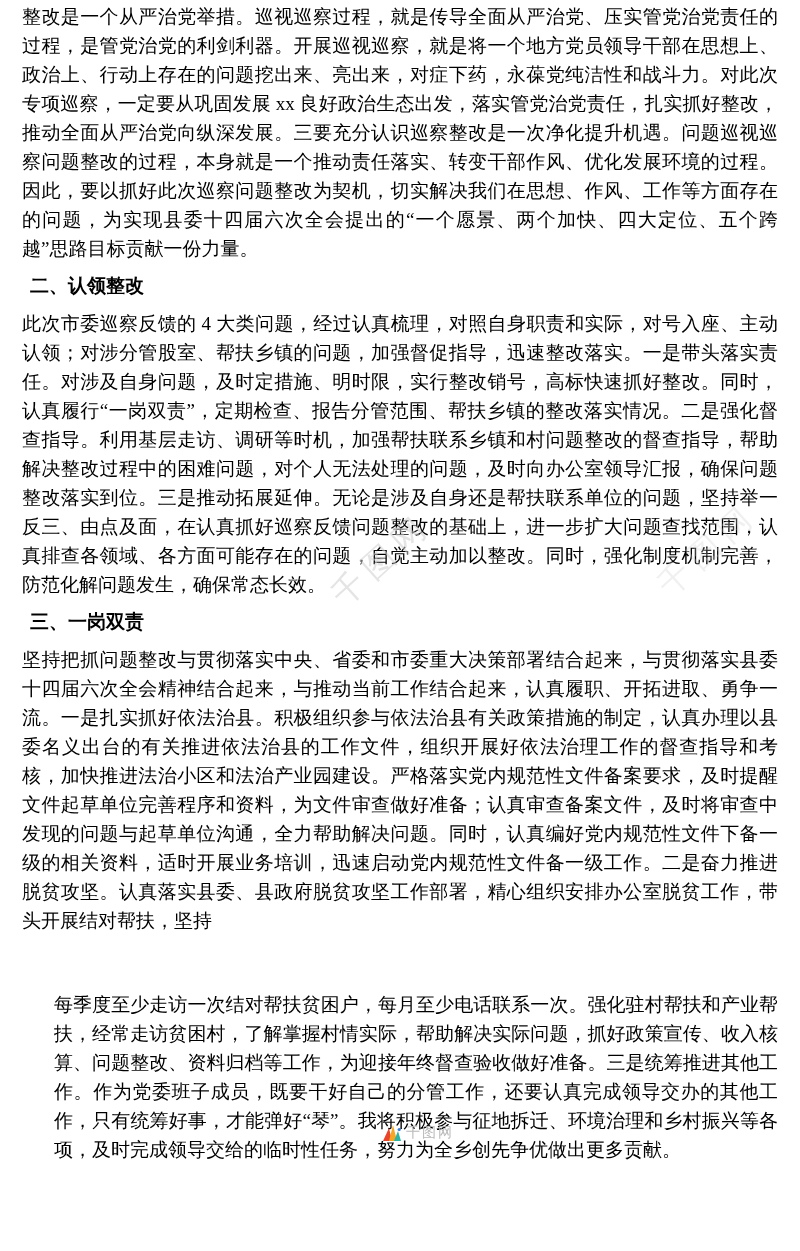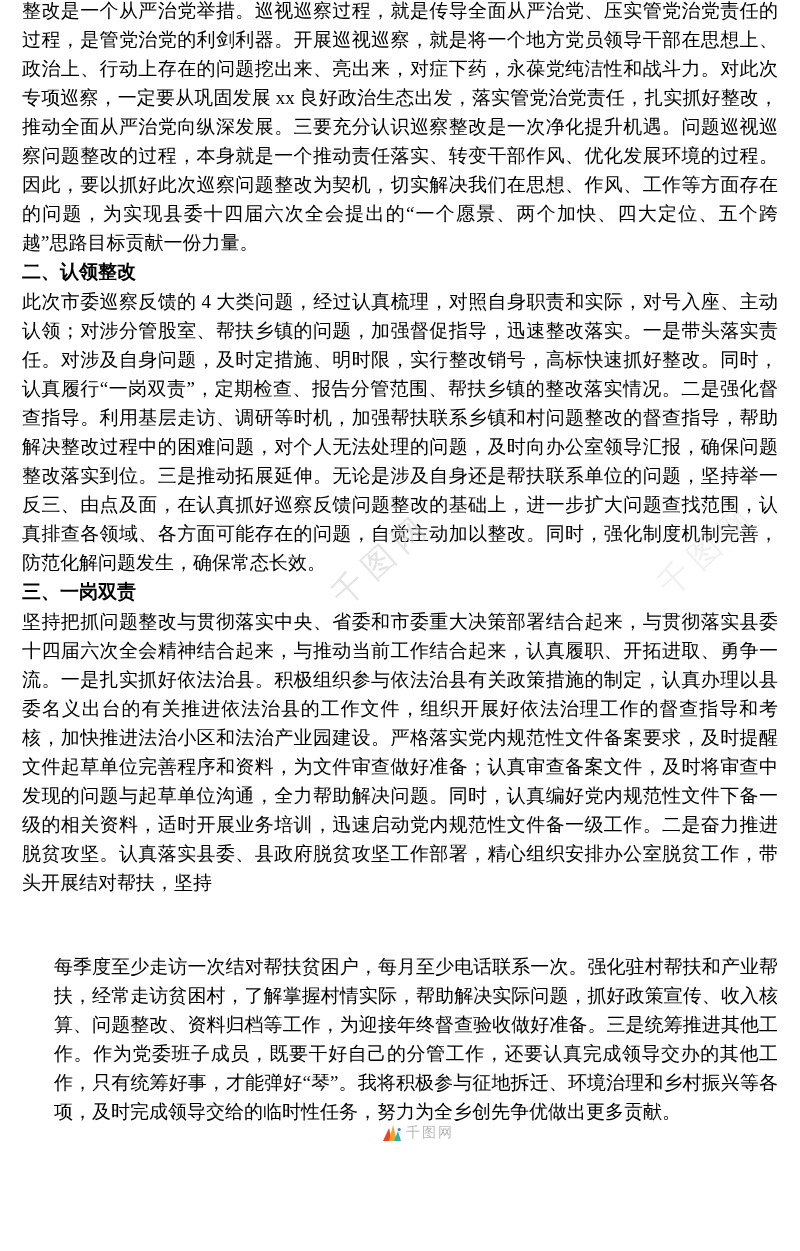--- a/index.html
+++ b/index.html
@@ -13,36 +13,36 @@
     height: 1251px;
     background: #ffffff;
     overflow: hidden;
     font-family: "Liberation Serif", "DejaVu Serif", serif;
     color: #000000;
   }
   .content {
     position: absolute;
     left: 22px;
     right: 22px;
-    top: 8px;
+    top: 14px;
   }
   .body-para {
     margin: 0;
     font-size: 19px;
     line-height: 29px;
     text-align: justify;
     text-justify: inter-ideograph;
     word-break: break-all;
     color: #000000;
   }
   .para-first {
     margin-top: -12px; 
   }
   .section-heading {
-    margin: 0;
+    margin: 8px;
     font-size: 19px;
     line-height: 30px;
     font-weight: bold;
     color: #000000;
   }
   .para-gap {
     margin-top: 55px; 
     margin-left: 32px;
   }
   

